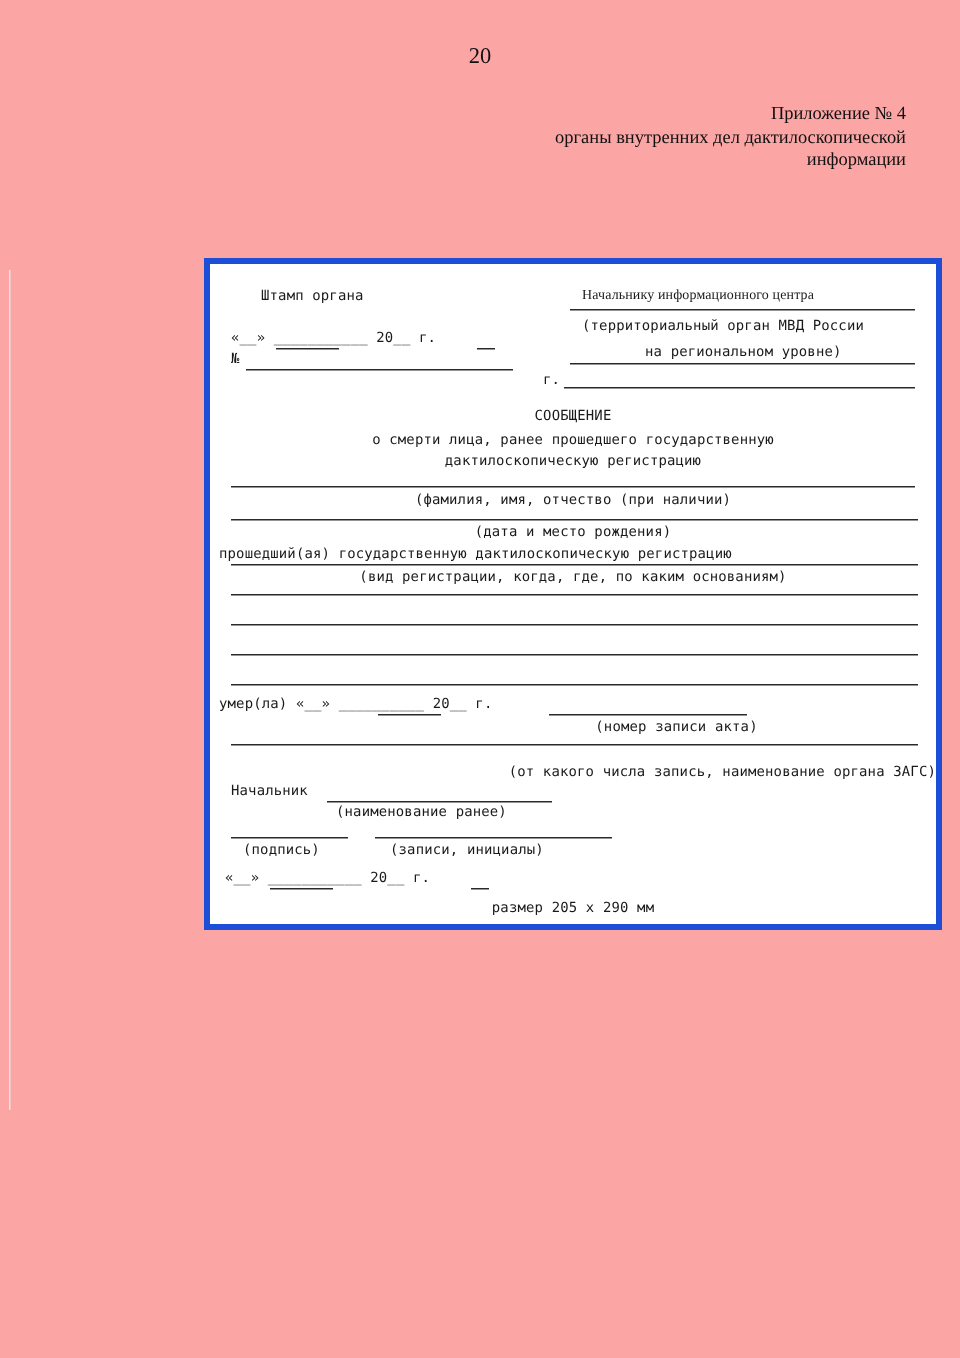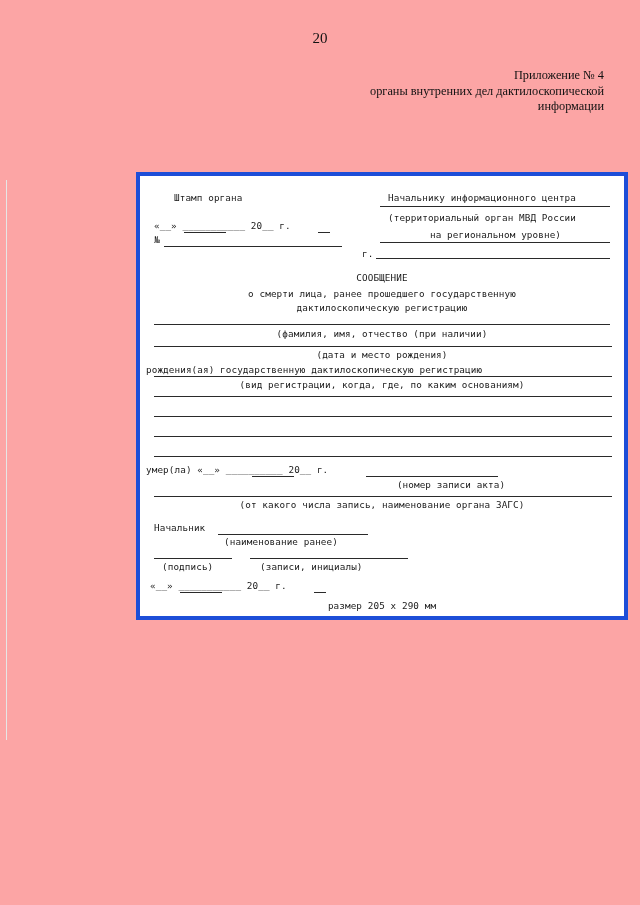--- a/index.html
+++ b/index.html
@@ -116,54 +116,54 @@
   <div class="form-box">
     <div class="form-inner">
 
       <div class="t" style="left:34px; top:16px;">Штамп органа</div>
       <div class="t" style="left:14px; top:44px;">«__»  ___________  20__ г.</div>
       <div class="rule" style="left:44px; top:56px; width:42px;"></div>
       <div class="rule" style="left:178px; top:56px; width:12px;"></div>
       <div class="t" style="left:14px; top:58px;">№</div>
       <div class="rule" style="left:24px; top:70px; width:178px;"></div>
 
-      <div class="t" style="left:248px; top:16px;">Начальнику информационного центра</div>
+      <div class="t" style="left:248px; top:16px;font-family:Liberation Serif, serif;">Начальнику информационного центра</div>
       <div class="rule" style="left:240px; top:30px; width:230px;"></div>
       <div class="t" style="left:248px; top:36px;">(территориальный орган МВД России</div>
       <div class="t" style="left:290px; top:53px;">на региональном уровне)</div>
       <div class="rule" style="left:240px; top:66px; width:230px;"></div>
       <div class="t" style="left:222px; top:72px;">г.</div>
       <div class="rule" style="left:236px; top:82px; width:234px;"></div>
 
       <div class="ctr" style="left:0; top:96px; width:484px;">СООБЩЕНИЕ</div>
       <div class="ctr" style="left:0; top:112px; width:484px;">о смерти лица, ранее прошедшего государственную</div>
       <div class="ctr" style="left:0; top:126px; width:484px;">дактилоскопическую регистрацию</div>
 
       <div class="rule" style="left:14px; top:148px; width:456px;"></div>
       <div class="ctr" style="left:0; top:152px; width:484px;">(фамилия, имя, отчество (при наличии)</div>
 
       <div class="rule" style="left:14px; top:170px; width:458px;"></div>
       <div class="ctr" style="left:0; top:173px; width:484px;">(дата и место рождения)</div>
 
-      <div class="t" style="left:6px; top:188px;">рождения(ая) государственную дактилоскопическую регистрацию</div>
+      <div class="t" style="left:6px; top:188px;">прошедший(ая) государственную дактилоскопическую регистрацию</div>
       <div class="rule" style="left:14px; top:200px; width:458px;"></div>
       <div class="ctr" style="left:0; top:203px; width:484px;">(вид регистрации, когда, где, по каким основаниям)</div>
 
       <div class="rule" style="left:14px; top:220px; width:458px;"></div>
       <div class="rule" style="left:14px; top:240px; width:458px;"></div>
       <div class="rule" style="left:14px; top:260px; width:458px;"></div>
       <div class="rule" style="left:14px; top:280px; width:458px;"></div>
 
       <div class="t" style="left:6px; top:288px;text-align:right;">умер(ла) «__»  __________  20__ г.</div>
       <div class="rule" style="left:112px; top:300px; width:42px;"></div>
       <div class="rule" style="left:226px; top:300px; width:132px;"></div>
       <div class="ctr" style="left:216px; top:303px; width:190px;">(номер записи акта)</div>
 
       <div class="rule" style="left:14px; top:320px; width:458px;"></div>
-      <div class="ctr" style="left:0; top:323px; width:484px;">(от какого числа запись, наименование органа ЗАГС)</div>
+      <div class="ctr" style="left:0; top:333px; width:484px;text-align:right;">(от какого числа запись, наименование органа ЗАГС)</div>
 
       <div class="t" style="left:14px; top:346px;">Начальник</div>
       <div class="rule" style="left:78px; top:358px; width:150px;"></div>
       <div class="t" style="left:84px; top:360px;">(наименование ранее)</div>
 
       <div class="rule" style="left:14px; top:382px; width:78px;"></div>
       <div class="rule" style="left:110px; top:382px; width:158px;"></div>
       <div class="t" style="left:22px; top:385px;">(подпись)</div>
       <div class="t" style="left:120px; top:385px;">(записи, инициалы)</div>
 

